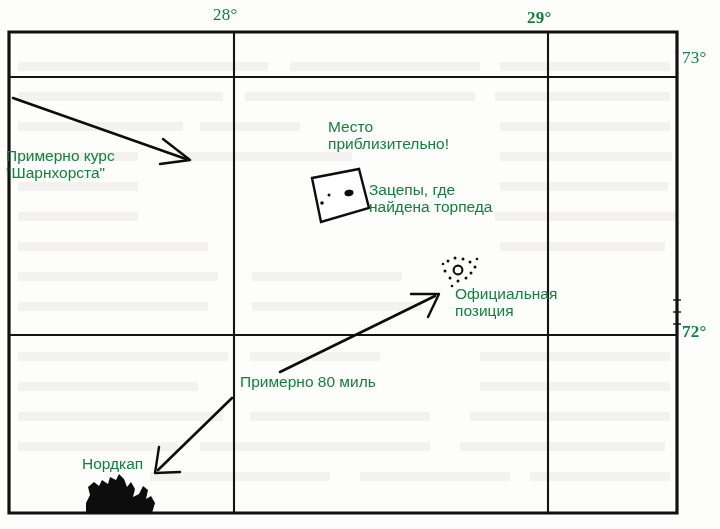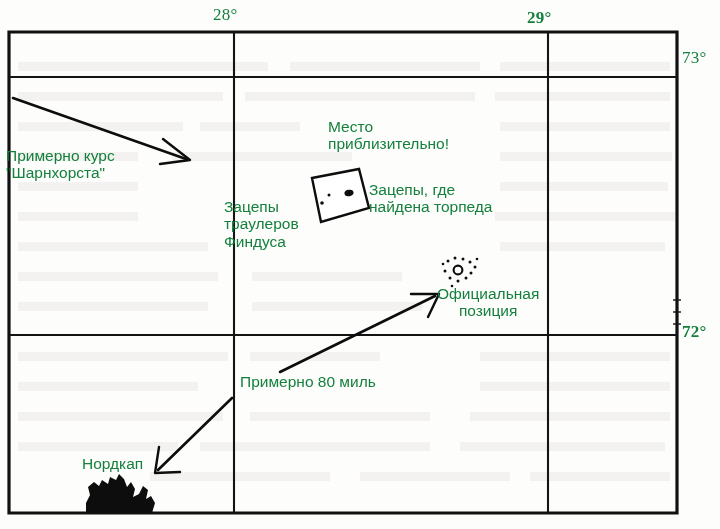--- a/index.html
+++ b/index.html
@@ -42,21 +42,21 @@
   
   #lbl-lon-28 { left: 213px; top: 5px; }
   #lbl-lon-29 { left: 527px; top: 8px; font-weight: bold; }
   #lbl-lat-73 { left: 682px; top: 48px; }
   #lbl-lat-72 { left: 682px; top: 322px; font-weight: bold; }
 
   #lbl-course  { left: 6px;  top: 147px; }
   #lbl-approx  { left: 328px; top: 118px; }
   #lbl-hooks   { left: 224px; top: 198px; }
   #lbl-torpedo { left: 369px; top: 181px; }
-  #lbl-official{ left: 437px; top: 285px; text-align: center; }
+  #lbl-official{ left: 455px; top: 285px; text-align: left; }
   #lbl-miles   { left: 240px; top: 373px; text-align: center; }
   #lbl-nordkap { left: 60px; top: 455px; margin-left: 22px; }
 </style>
 </head>
 <body>
 
 <div id="map-root">
 
   <svg id="map-svg" viewBox="0 0 720 529">
 
@@ -195,23 +195,20 @@
   <div class="map-label coord-label" id="lbl-lat-73">73°</div>
 
   <div class="map-label coord-label" id="lbl-lat-72">72°</div>
 
   <div class="map-label annot" id="lbl-course">Примерно курс
 "Шарнхорста"</div>
 
   <div class="map-label annot" id="lbl-approx">Место
 приблизительно!</div>
 
-  <div class="map-label annot" id="lbl-hooks">Зацепы
-траулеров
-Финдуса</div>
 
   <div class="map-label annot" id="lbl-torpedo">Зацепы, где
 найдена торпеда</div>
 
   <div class="map-label annot" id="lbl-official">Официальная
 позиция</div>
 
   <div class="map-label annot" id="lbl-miles">Примерно 80 миль</div>
 
   <div class="map-label annot" id="lbl-nordkap">Нордкап</div>

